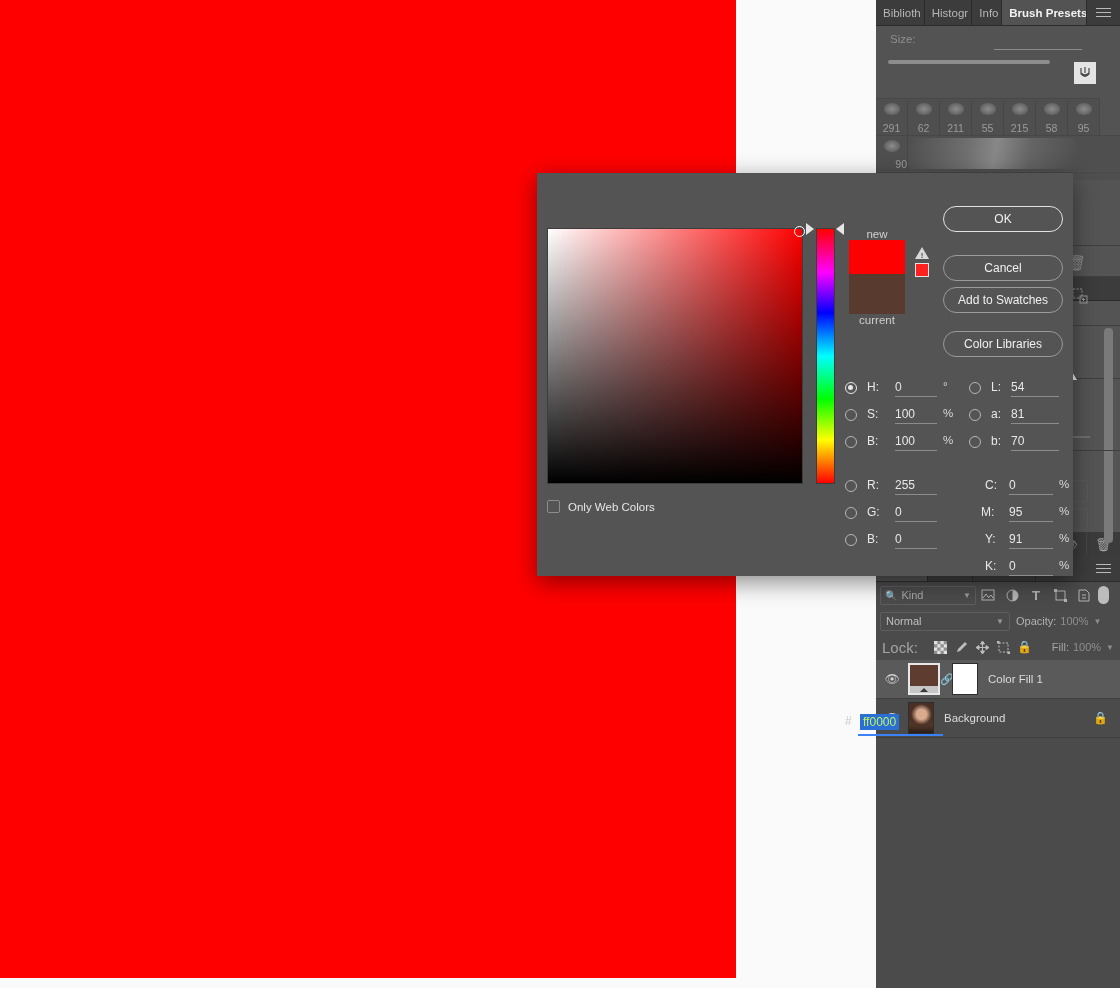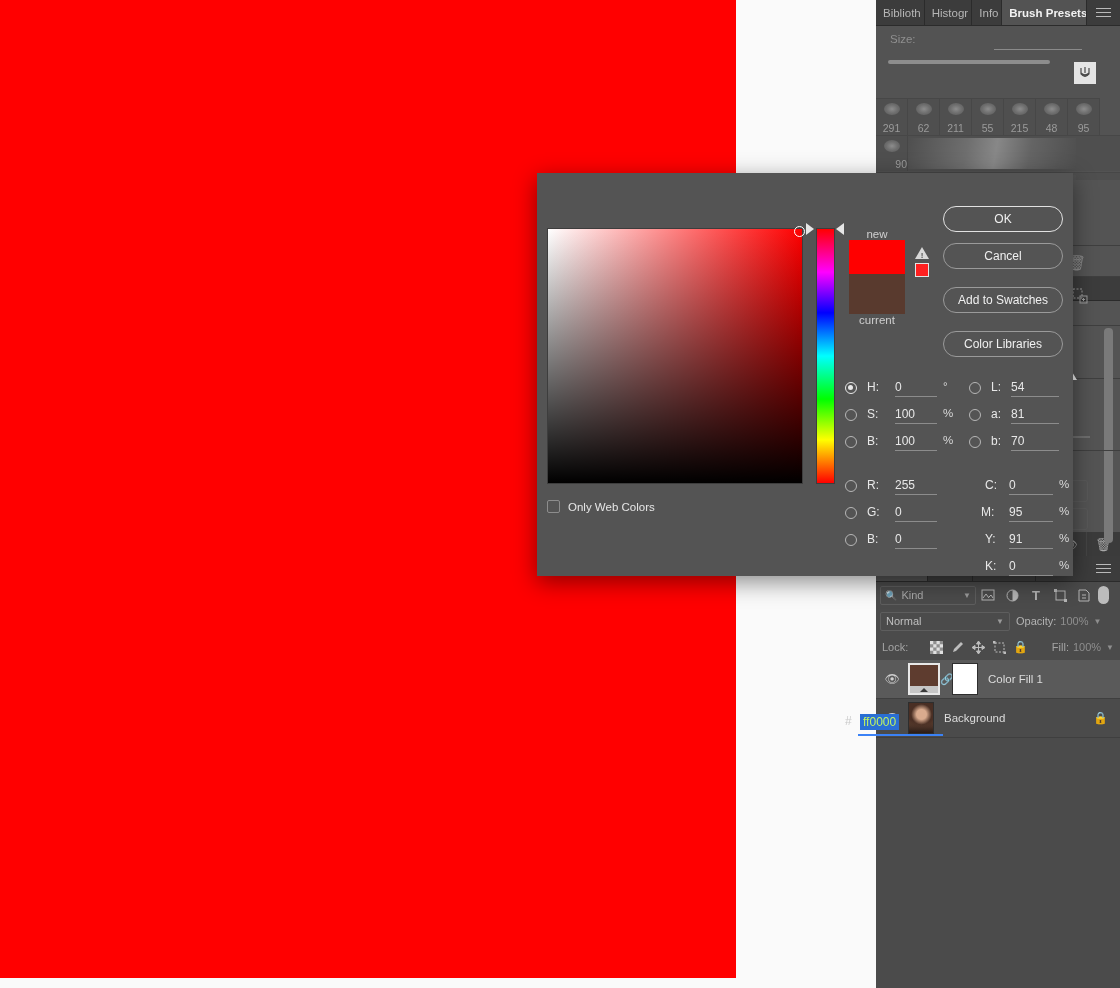--- a/index.html
+++ b/index.html
@@ -101,21 +101,21 @@
   .blend-row { height:26px; display:flex; align-items:center; padding:0 4px; }
   .blend-select {
     width:130px; height:19px; border:1px solid #5e5e5e; border-radius:2px;
     display:flex; align-items:center; padding:0 5px; font-size:11px; color:#bfbfbf; background:#4b4b4b;
   }
   .opacity-label { font-size:11px; color:#b2b2b2; margin-left:6px; }
   .opacity-val { font-size:11px; color:#8e8e8e; margin-left:4px; }
   .tiny-caret { font-size:8px; color:#8e8e8e; margin-left:5px; }
 
   .lock-row { height:26px; display:flex; align-items:center; padding:0 6px; }
-  .lock-label { font-size:11px; color:#a4a4a4; margin-right:18px; }
+  .lock-label { font-size:15px; color:#a4a4a4; margin-right:12px; }
   .lock-ico { width:21px; height:20px; display:flex; align-items:center; justify-content:center; color:#bdbdbd; font-size:12px; }
   .fill-label { font-size:11px; color:#a4a4a4; margin-left:auto; }
 
   .layer-row { height:39px; display:flex; align-items:center; border-bottom:1px solid #3f3f3f; position:relative; }
   .layer-row.selected { background:#5a5a5a; }
   .eye-col { width:32px; display:flex; align-items:center; justify-content:center; color:#cfcfcf; font-size:12px; }
   .thumb-fill {
     width:32px; height:32px; background:#5e3c2f; border:2px solid #e8e8e8; position:relative;
   }
   .thumb-fill-bar { position:absolute; left:0; right:0; bottom:0; height:7px; background:#c6c6c6; }
@@ -287,21 +287,21 @@
         <div class="brush-cell">
           <div class="brush-dot"></div>
           <div class="brush-num">55</div>
         </div>
         <div class="brush-cell">
           <div class="brush-dot"></div>
           <div class="brush-num">215</div>
         </div>
         <div class="brush-cell">
           <div class="brush-dot"></div>
-          <div class="brush-num">48</div>
+          <div class="brush-num">58</div>
         </div>
         <div class="brush-cell">
           <div class="brush-dot"></div>
           <div class="brush-num">95</div>
         </div>
       </div>
 
       <div class="brush-row-wide" style="position:absolute; top:109px; left:0; right:0;">
         <div class="brush-cell-narrow">
           <div class="brush-dot"></div>
@@ -518,21 +518,21 @@
       <div class="gamut-warn">
         <div class="warn-tri">
             <span class="warn-bang">!</span>
           </div>
         <div class="warn-swatch"></div>
       </div>
 
       <div class="dlg-btn primary" style="top:33px">
         <span>OK</span>
       </div>
-      <div class="dlg-btn" style="top:70px">
+      <div class="dlg-btn" style="top:82px">
         <span>Cancel</span>
       </div>
       <div class="dlg-btn" style="top:114px">
         <span>Add to Swatches</span>
       </div>
       <div class="dlg-btn" style="top:158px">
         <span>Color Libraries</span>
       </div>
 
       <div class="fields">

